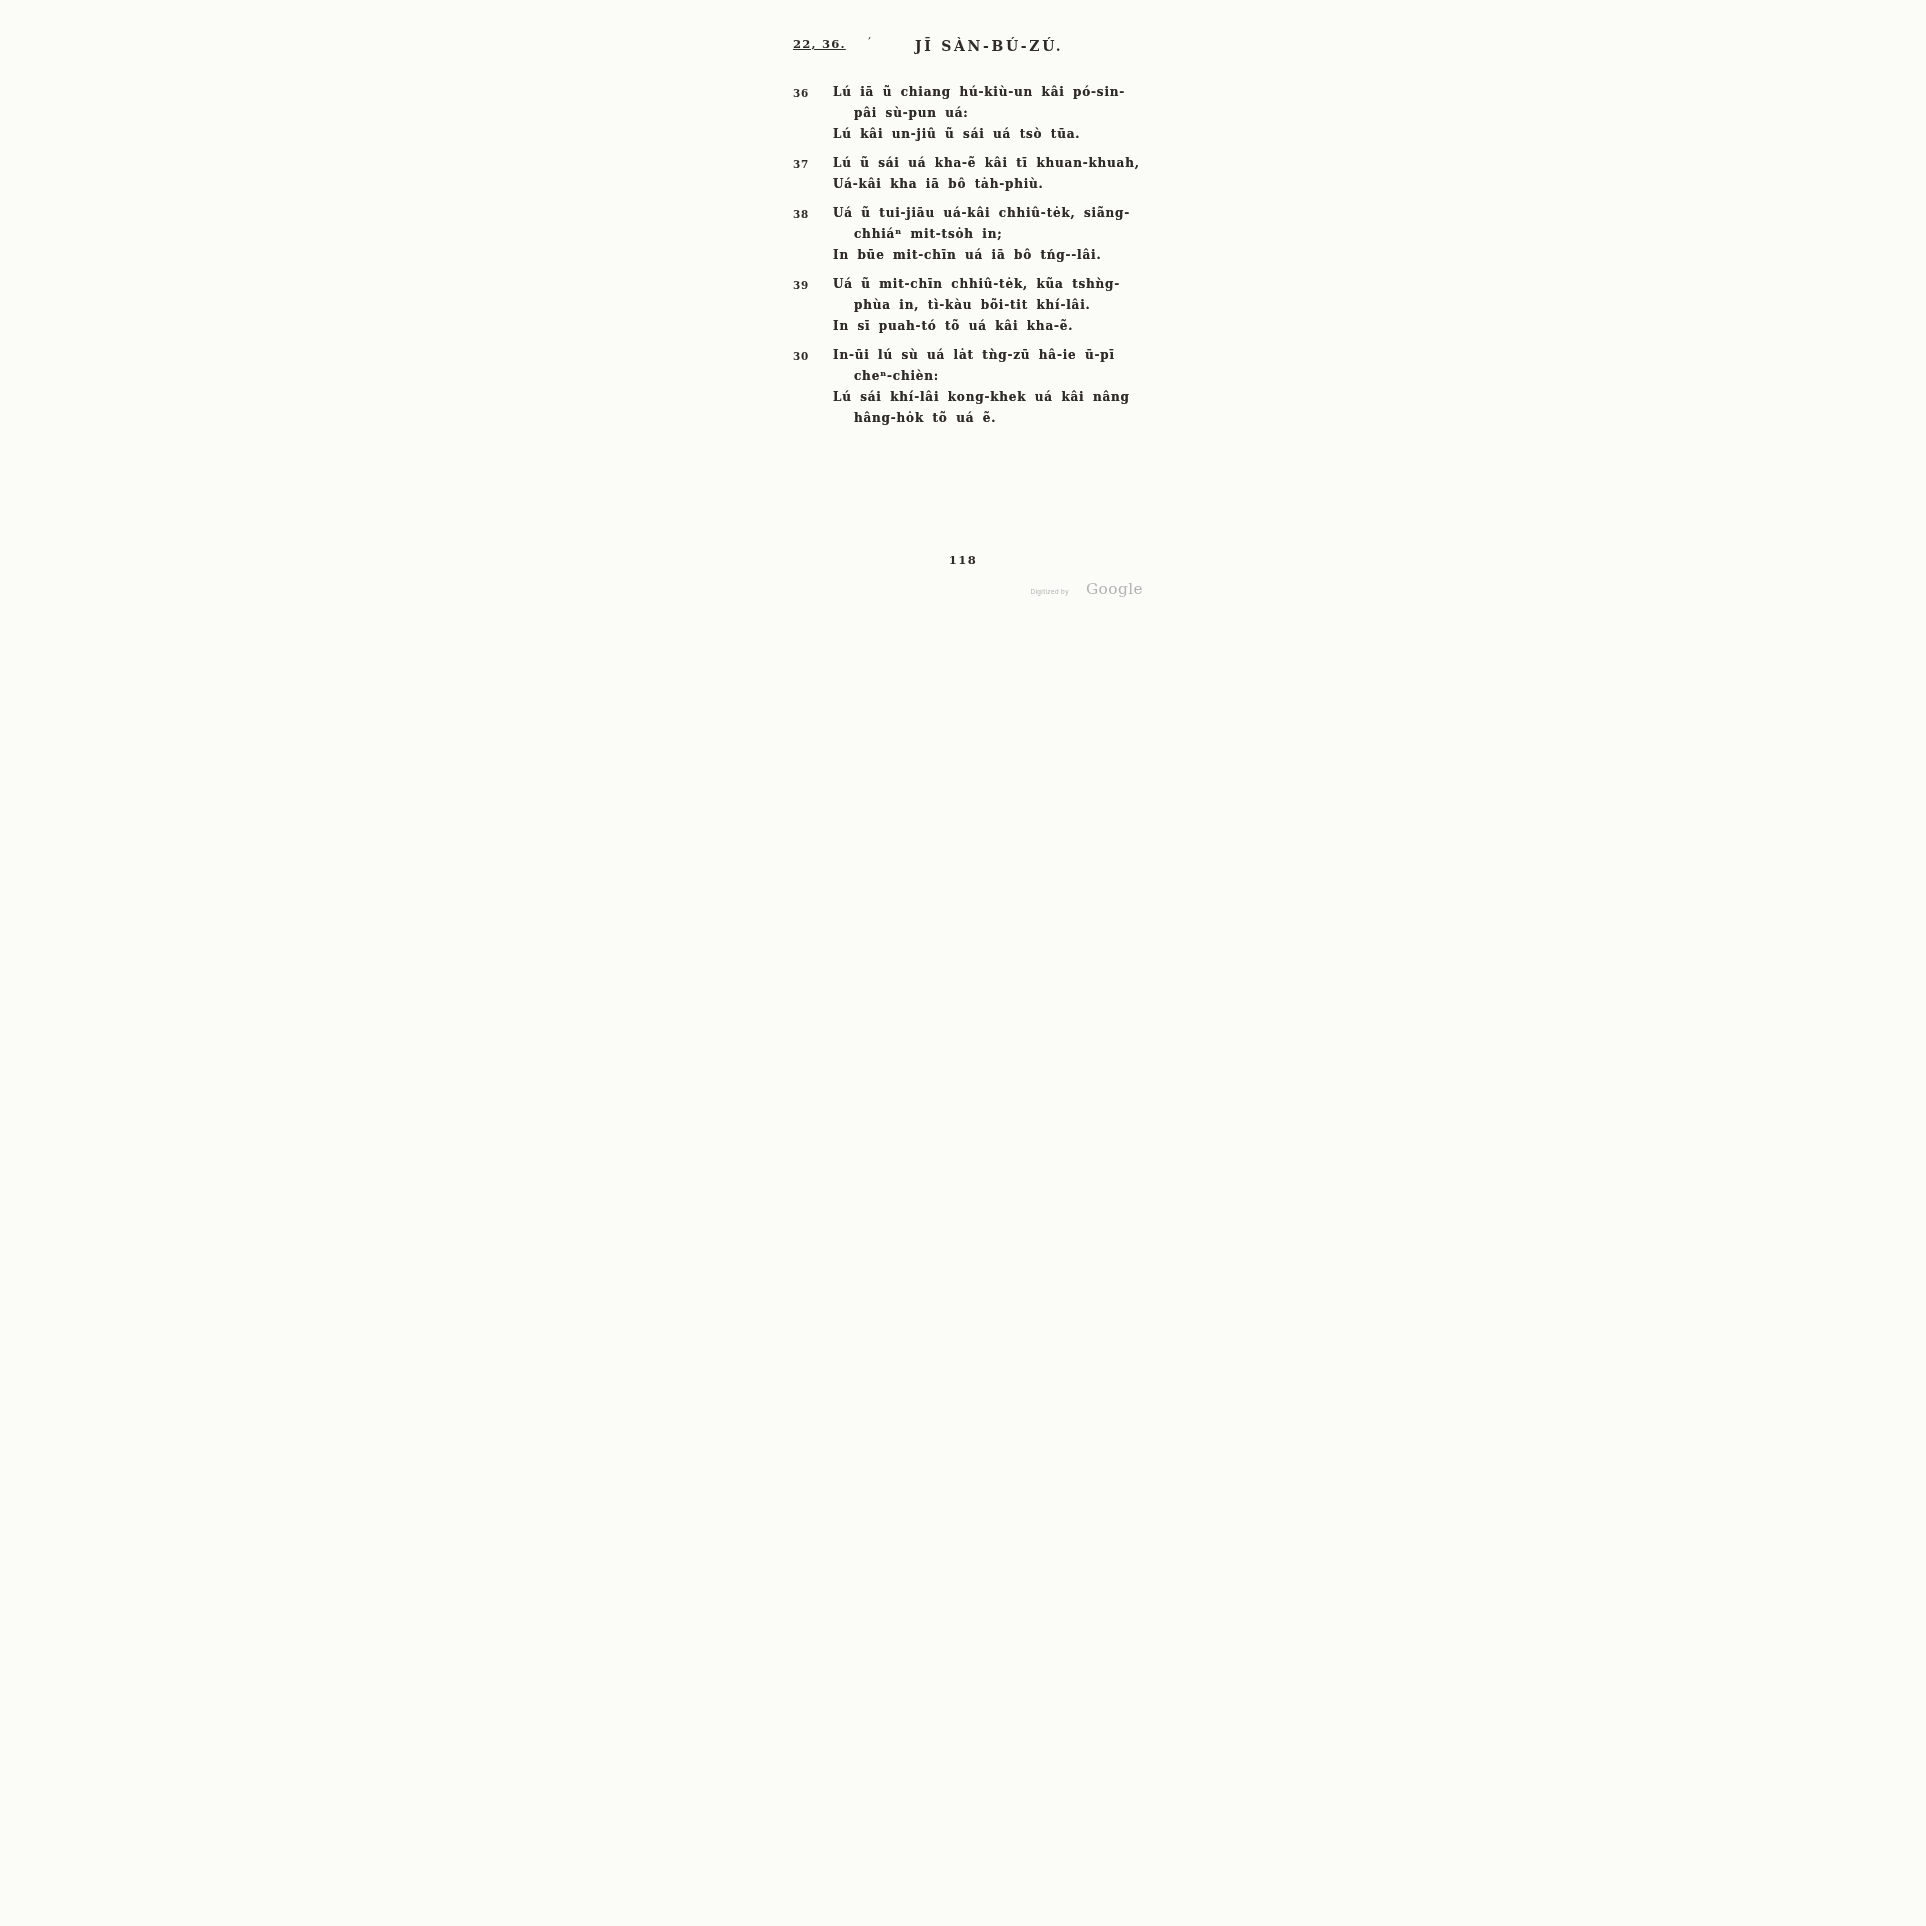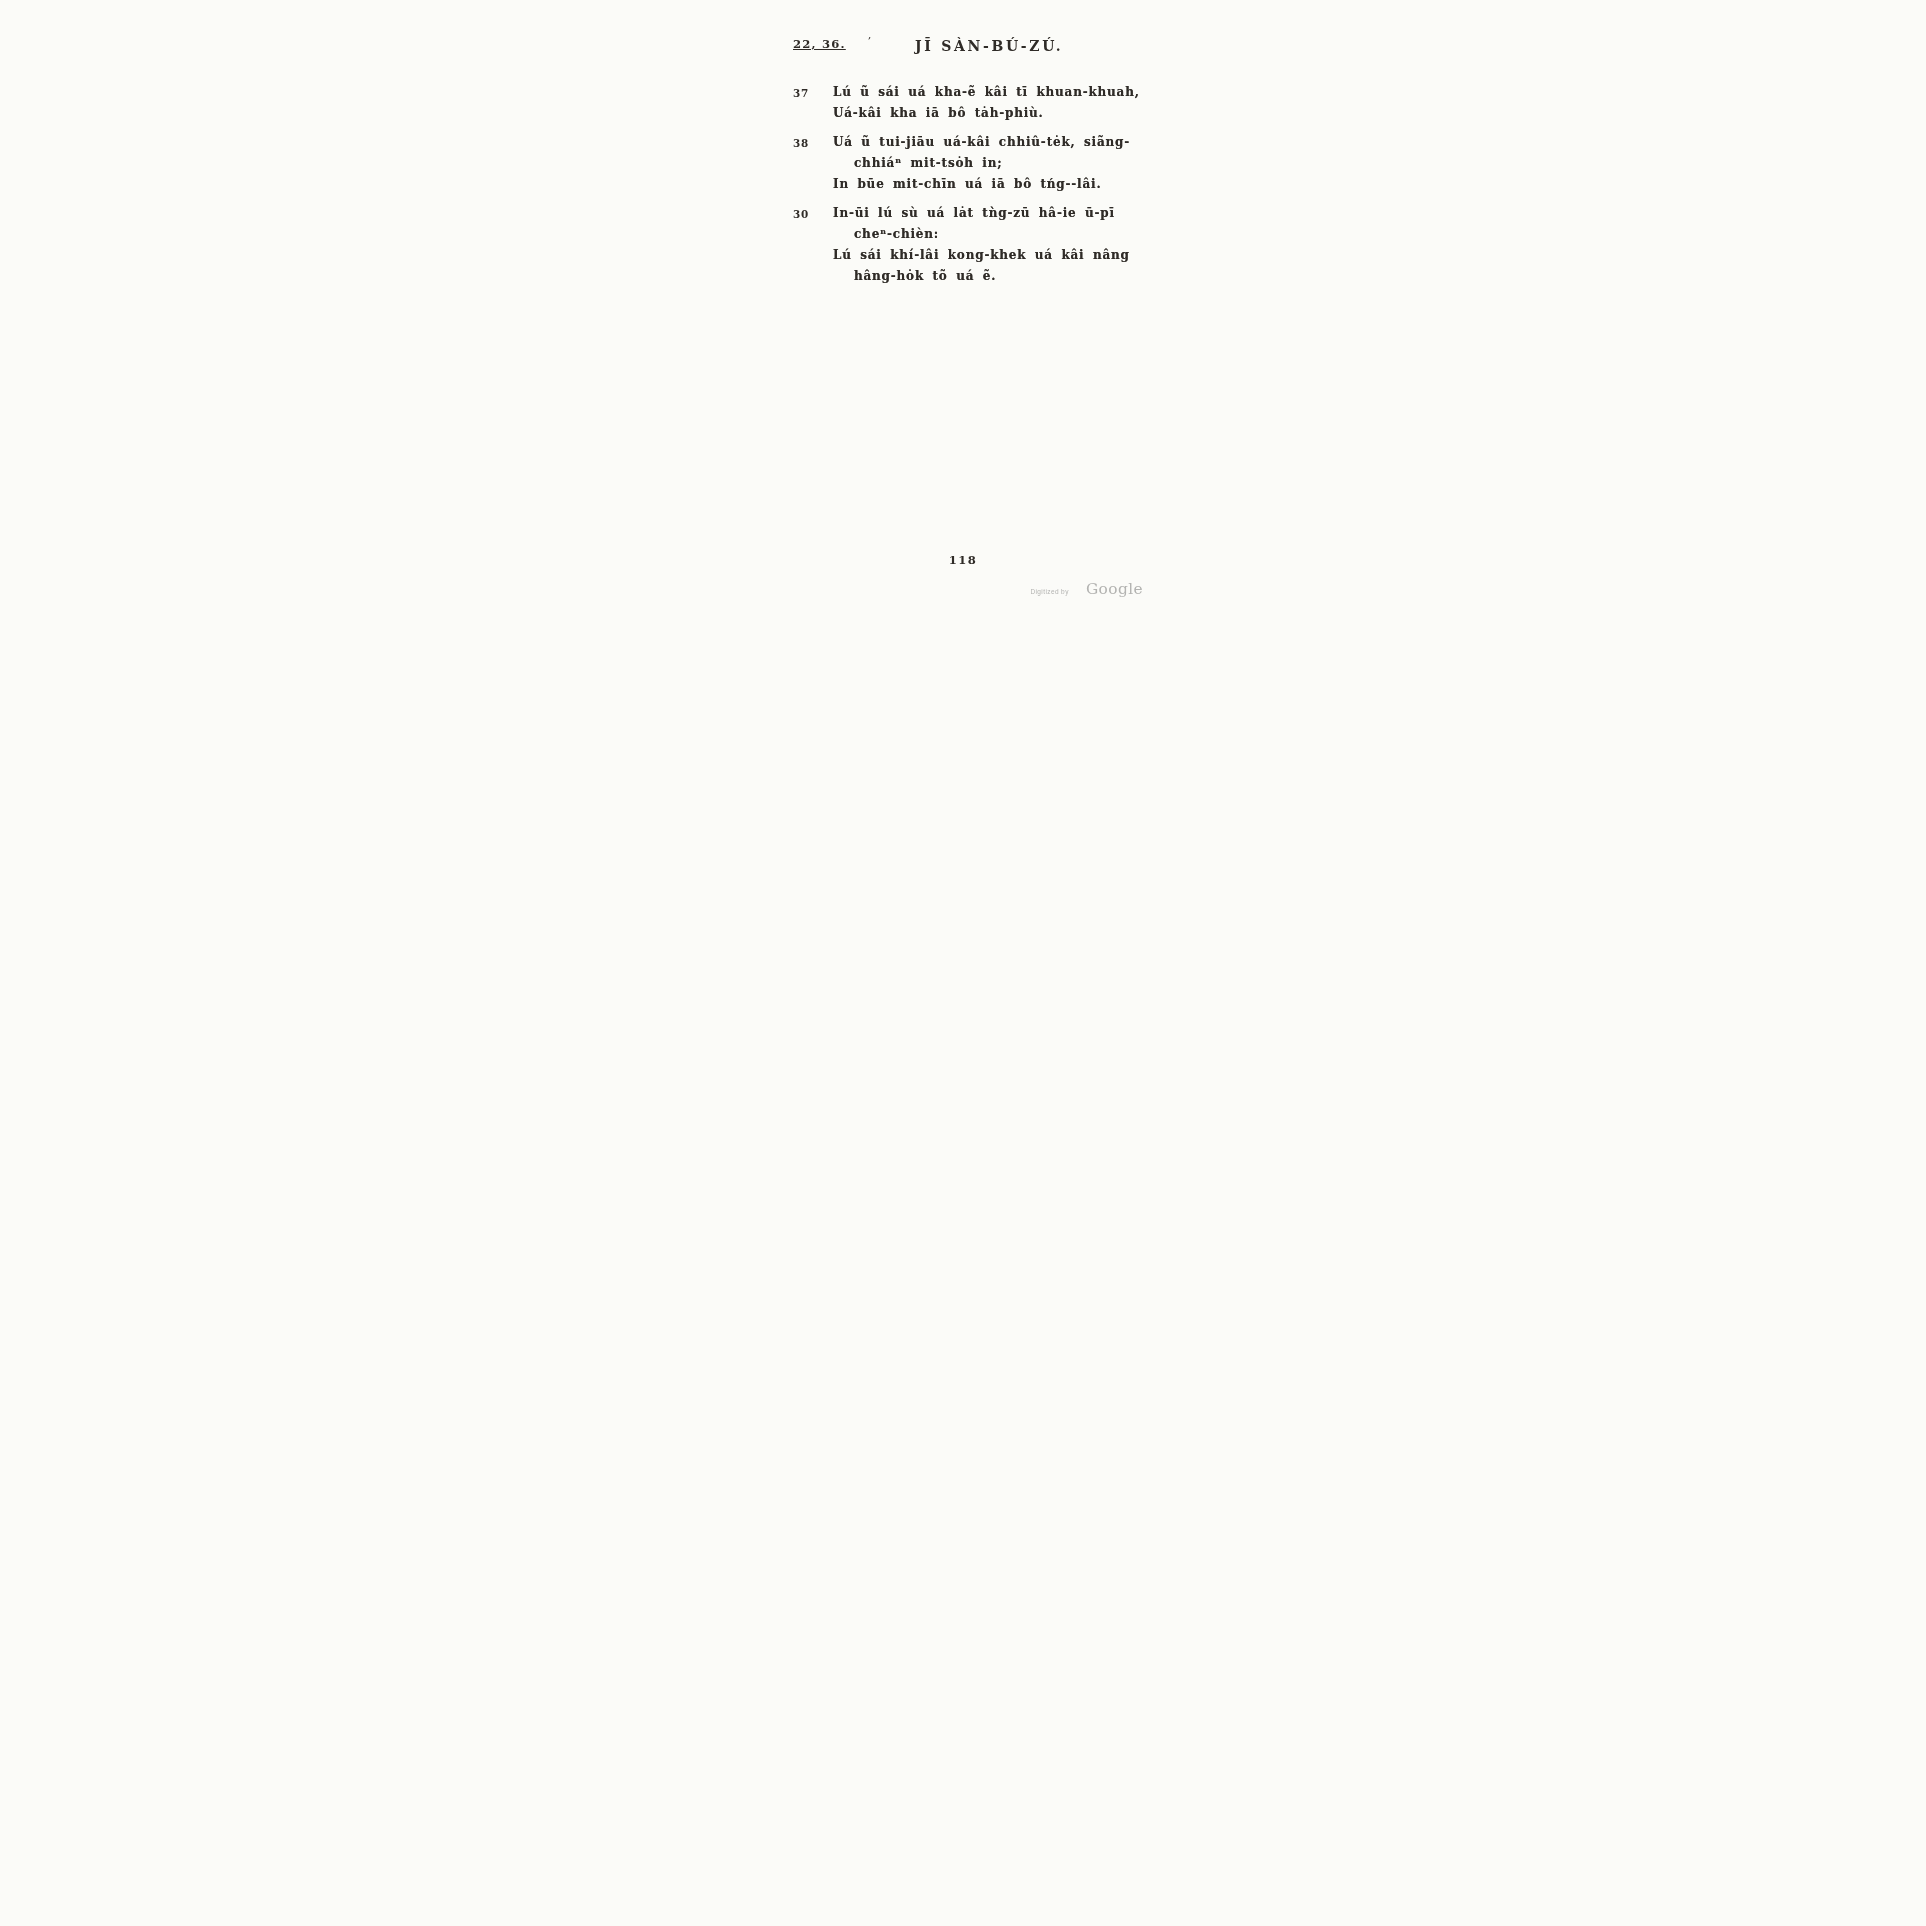--- a/index.html
+++ b/index.html
@@ -77,29 +77,41 @@
 <div class="page" style="background: rgb(251, 251, 248); color: rgb(47, 43, 39);">
 
   <div class="header">
     <span class="ref">22, 36.</span>
     <span class="ink-speck">’</span>
     <span class="title">JĪ SÀN-BÚ-ZÚ.</span>
   </div>
 
   <div class="verses">
       <div class="verse">
+        <span class="vnum">36</span>
+        <div class="line first">Lú iā ũ chiang hú-kiù-un kâi pó-sin-</div>
+        <div class="line wrap">pâi sù-pun uá:</div>
+        <div class="line first">Lú kâi un-jiû ũ sái uá tsò tūa.</div>
+      </div>
+      <div class="verse">
         <span class="vnum">37</span>
         <div class="line first">Lú ũ sái uá kha-ẽ kâi tī khuan-khuah,</div>
         <div class="line first">Uá-kâi kha iā bô tȧh-phiù.</div>
       </div>
       <div class="verse">
         <span class="vnum">38</span>
         <div class="line first">Uá ũ tui-jiāu uá-kâi chhiû-tėk, siãng-</div>
         <div class="line wrap">chhiáⁿ mit-tsȯh in;</div>
         <div class="line first">In būe mit-chīn uá iā bô tńg--lâi.</div>
+      </div>
+      <div class="verse">
+        <span class="vnum">39</span>
+        <div class="line first">Uá ũ mit-chīn chhiû-tėk, kũa tshǹg-</div>
+        <div class="line wrap">phùa in, tì-kàu bõi-tit khí-lâi.</div>
+        <div class="line first">In sī puah-tó tõ uá kâi kha-ẽ.</div>
       </div>
       <div class="verse">
         <span class="vnum">30</span>
         <div class="line first">In-ūi lú sù uá lȧt tǹg-zū hâ-ie ū-pī</div>
         <div class="line wrap">cheⁿ-chièn:</div>
         <div class="line first">Lú sái khí-lâi kong-khek uá kâi nâng</div>
         <div class="line wrap">hâng-hȯk tõ uá ẽ.</div>
       </div>
     </div>
 

